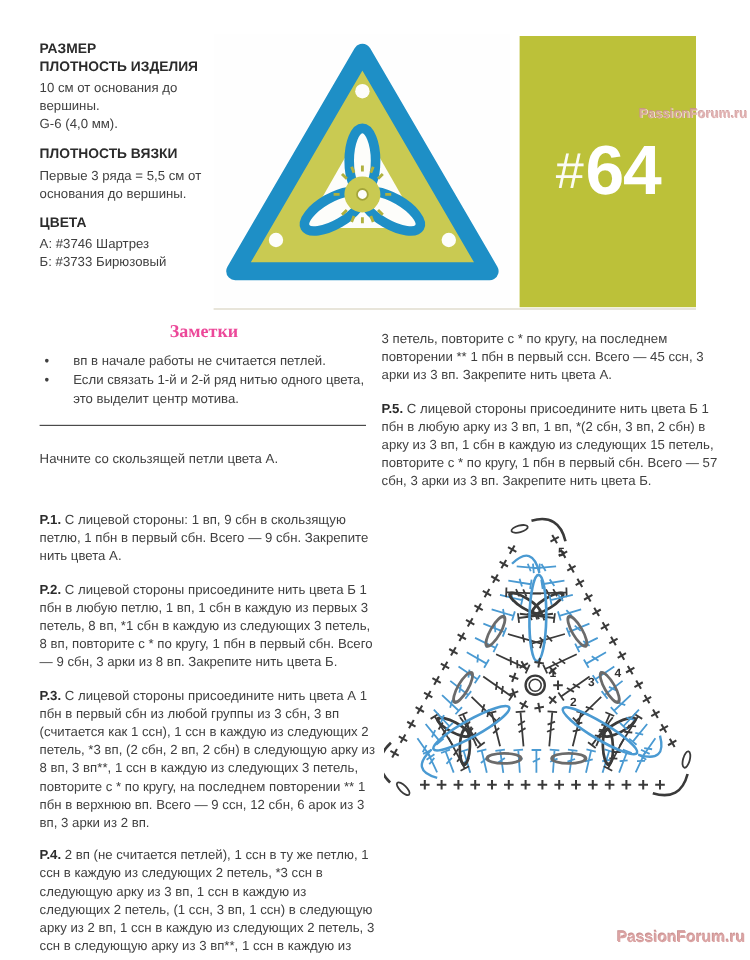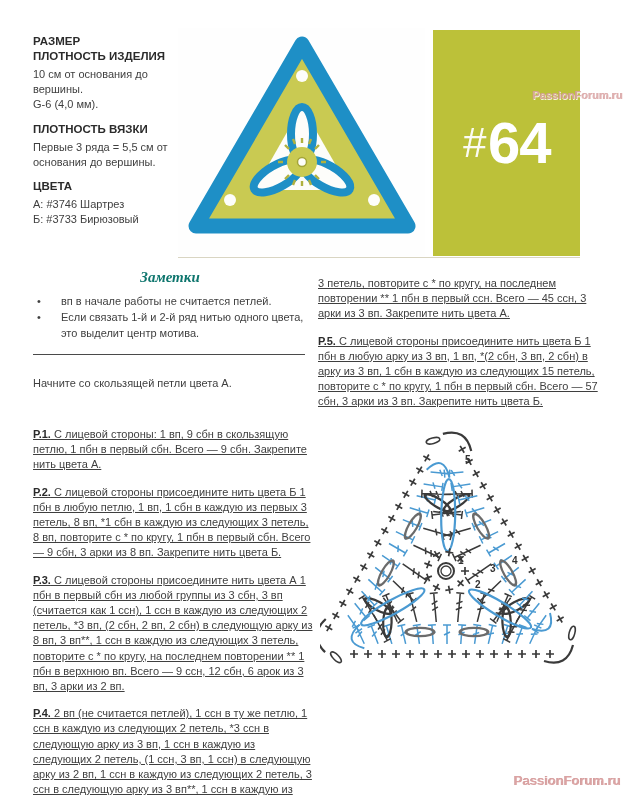--- a/index.html
+++ b/index.html
@@ -25,29 +25,29 @@
   }
   .badge .hash{font-style:italic;font-weight:400;font-size:42px;margin-right:2px;opacity:.95;}
   .badge .num{font-weight:700;font-size:58px;letter-spacing:-1px;}
   
   .wm{position:absolute;color:#dba3a3;font-weight:700;
       text-shadow:0.5px 0.5px 0 #fff, -0.5px -0.5px 0 #c89090;}
   .wm-top{top:88px;right:2px;font-size:11px;opacity:.85;}
   .wm-bottom{top:773px;right:4px;font-size:13px;}
   
   .notes{position:absolute;left:33px;top:270px;width:274px;}
-  .notes-title{font-family:"Liberation Serif", serif;font-style:italic;font-weight:700;
-    font-size:15px;text-align:center;margin:0 0 9px;color:#0f766e;}
+  .notes-title{font-family:"Liberation Serif", serif;font-weight:700;
+    font-size:15px;text-align:center;margin:0 0 9px;color:#ec4899;}
   .notes ul{list-style:none;margin:0;padding:0;}
   .notes li{display:flex;margin:0 0 1px;}
   .notes li .dot{width:24px;flex:0 0 24px;padding-left:4px;}
   .notes hr{border:none;border-top:1px solid #4a4a4a;margin:13px 0 0 0;width:272px;}
   .intro{position:absolute;left:33px;top:376px;width:280px;margin:0;}
   
-  .col{position:absolute;width:282px;text-decoration:underline;}
+  .col{position:absolute;width:282px;}
   .col-left{left:33px;top:394px;margin-top:33px;}
   .col-right{left:318px;top:276px;}
   .col p{margin:0 0 12px;}
   .step-label{font-weight:700;color:#2b2b2b;}
   
   .chart-wrap{position:absolute;left:320px;top:420px;width:302px;height:280px;}
   .chart-wrap svg{width:100%;height:100%;}
   .bk{stroke:#3a3a3a;fill:none;}
   .bl{stroke:#4a9ad2;fill:none;}
   .gy{stroke:#6b6b6b;fill:none;}

